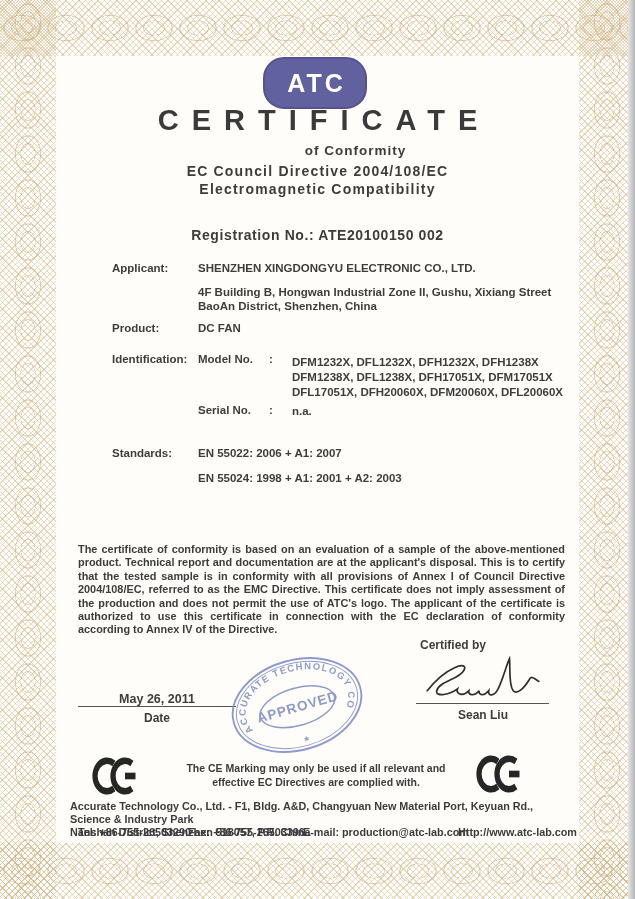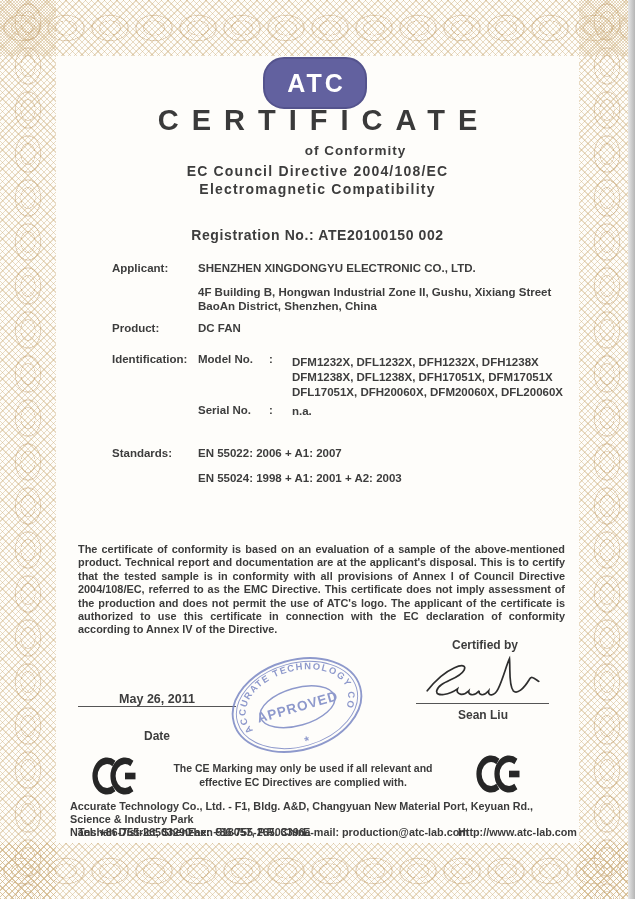--- a/index.html
+++ b/index.html
@@ -56,32 +56,32 @@
   .fvalue{position:absolute;left:198px;font-size:11.5px;font-weight:bold;}
   .subcol-label{position:absolute;left:198px;font-size:11.5px;font-weight:bold;}
   .subcol-colon{position:absolute;left:269px;font-size:11.5px;font-weight:bold;}
   .subcol-value{position:absolute;left:292px;font-size:11.5px;font-weight:bold;line-height:15px;}
   
   .body-par{
     position:absolute;left:78px;top:543px;width:487px;
     font-size:10.9px;font-weight:600;line-height:13.4px;text-align:justify;color:#3c3c3c;
   }
   
-  .certified-by{position:absolute;left:420px;top:638px;width:130px;text-align:center;font-size:12px;font-weight:bold;}
+  .certified-by{position:absolute;left:420px;top:638px;width:130px;font-size:12px;font-weight:bold;}
   .sig-svg{position:absolute;left:418px;top:653px;}
   .sig-line{position:absolute;left:416px;top:703px;width:133px;border-bottom:1px solid #555;}
   .signer{position:absolute;left:418px;top:708px;width:130px;text-align:center;font-size:12px;font-weight:bold;}
   .date-val{position:absolute;left:78px;top:692px;width:158px;text-align:center;font-size:12.5px;font-weight:bold;}
   .date-line{position:absolute;left:78px;top:706px;width:158px;border-bottom:1px solid #555;}
-  .date-label{position:absolute;left:78px;top:711px;width:158px;text-align:center;font-size:12px;font-weight:bold;margin-top:18px;}
+  .date-label{position:absolute;left:78px;top:711px;width:158px;text-align:center;font-size:12px;font-weight:bold;}
   .stamp{position:absolute;left:222px;top:645px;width:150px;height:120px;transform:rotate(-16deg);opacity:.85;}
   
   .ce-left{position:absolute;left:92px;top:757px;}
   .ce-right{position:absolute;left:476px;top:755px;}
-  .ce-note{position:absolute;left:158px;top:762px;width:290px;text-align:center;font-size:10.5px;font-weight:bold;line-height:13.5px;color:#3c3c3c;}
+  .ce-note{position:absolute;left:171px;top:762px;width:290px;text-align:center;font-size:10.5px;font-weight:bold;line-height:13.5px;color:#3c3c3c;}
   
   .footer{position:absolute;left:70px;top:800px;width:500px;font-size:10.8px;font-weight:bold;line-height:12.8px;color:#3c3c3c;}
   .footer-contacts{position:absolute;left:70px;top:826px;width:510px;font-size:10.8px;font-weight:bold;color:#3c3c3c;}
   .footer-contacts span{position:absolute;white-space:nowrap;}
   .fc-tel{left:8px;} .fc-fax{left:118px;} .fc-email{left:233px;} .fc-web{left:388px;}
 </style>
 </head>
 <body>
 
 <div class="gstrip h gtop"></div>

